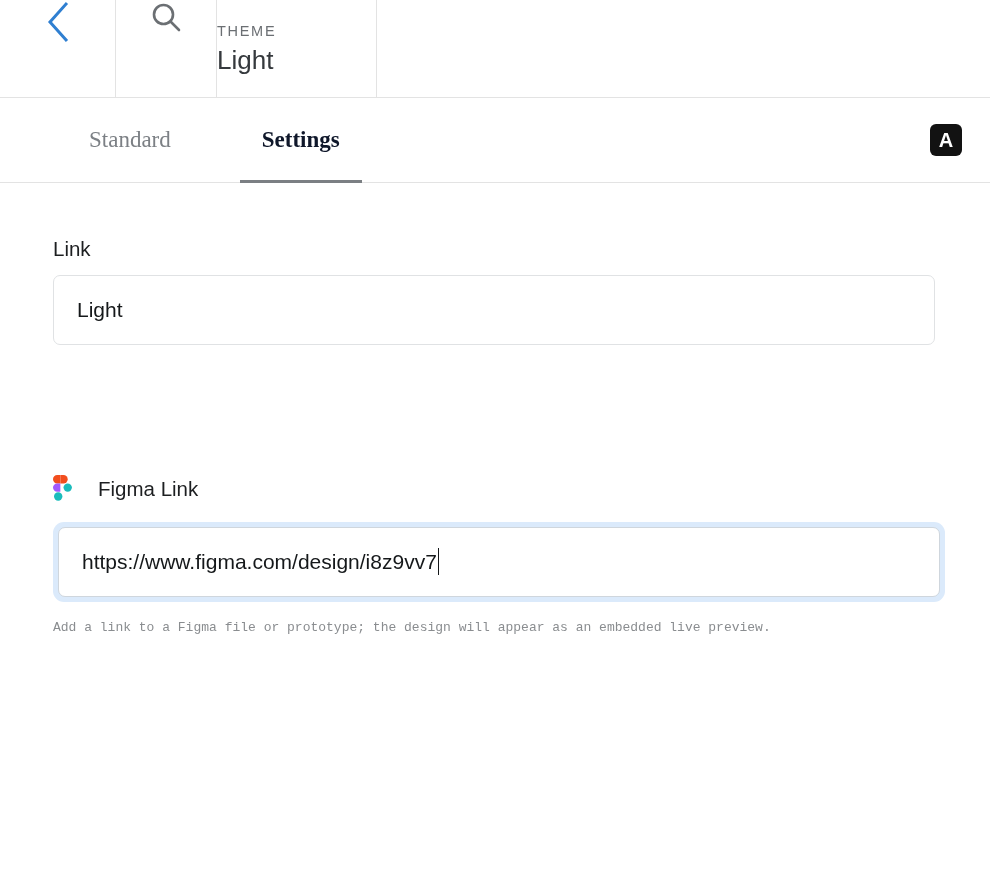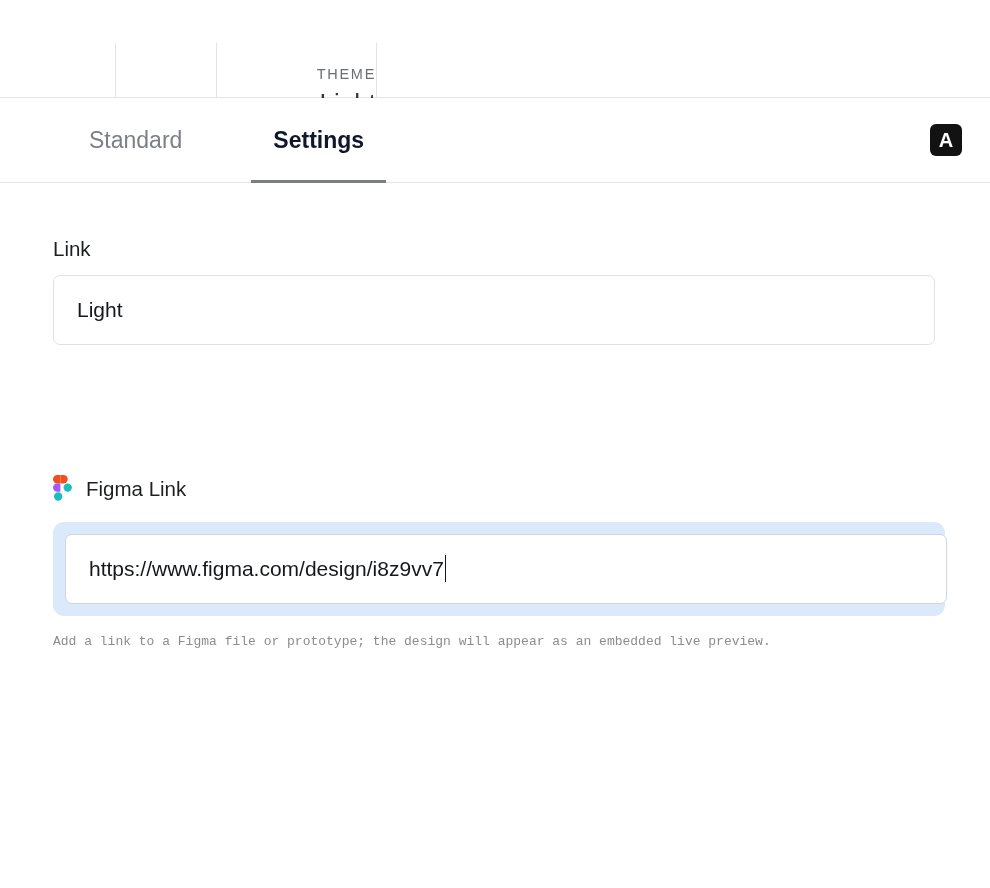--- a/index.html
+++ b/index.html
@@ -15,25 +15,24 @@
   
   .topbar {
     display: flex;
     height: 98px;
     border-bottom: 1px solid #e3e3e3;
     background: #ffffff;
   }
 
   .topbar-cell {
     display: flex;
-    align-items: flex-end;
+    align-items: flex-start;
     justify-content: center;
     height: 100%;
     border-right: 1px solid #e3e3e3;
-    margin-top: 43px;
   }
 
   .cell-back  { width: 116px; }
   .cell-search{ width: 101px; }
   .cell-theme { width: 160px; flex-direction: column; justify-content: center; }
   .cell-rest  { flex: 1 1 auto; border-right: none; }
 
   .back-chevron { display: block; }
 
   .theme-eyebrow {
@@ -56,20 +55,21 @@
     height: 85px;
     border-bottom: 1px solid #e3e3e3;
     background: #ffffff;
   }
 
   .tabs {
     display: flex;
     align-items: flex-start;
     height: 100%;
     padding-left: 67px;
+    font-family: Liberation Serif, serif;
   }
 
   .tab {
     position: relative;
     height: 100%;
     display: flex;
     align-items: center;
     font-size: 23px;
     color: #7c8085;
     padding: 0 22px;
@@ -168,36 +168,36 @@
     width: 16px;
     height: 16px;
     cursor: nwse-resize;
   }
 
   .spacer-2 { height: 58px; }
 
   .figma-label-row {
     display: flex;
     align-items: center;
-    gap: 12px;
+    gap: 24px;
     margin-bottom: 17px;
   }
 
   .figma-icon { display: block; flex: 0 0 auto; }
 
   .figma-label-text {
     font-size: 20.5px;
     color: #1d1f21;
     line-height: 1;
   }
 
   .focus-wrap {
     width: 892px;
     border-radius: 11px;
-    padding: 12px;
+    padding: 5px;
     background: #dbeafb;
   }
 
   .input-with-caret {
     display: flex;
     align-items: center;
     width: 882px;
     height: 70px;
     border: 1px solid #cfd6dd;
     border-radius: 7px;

